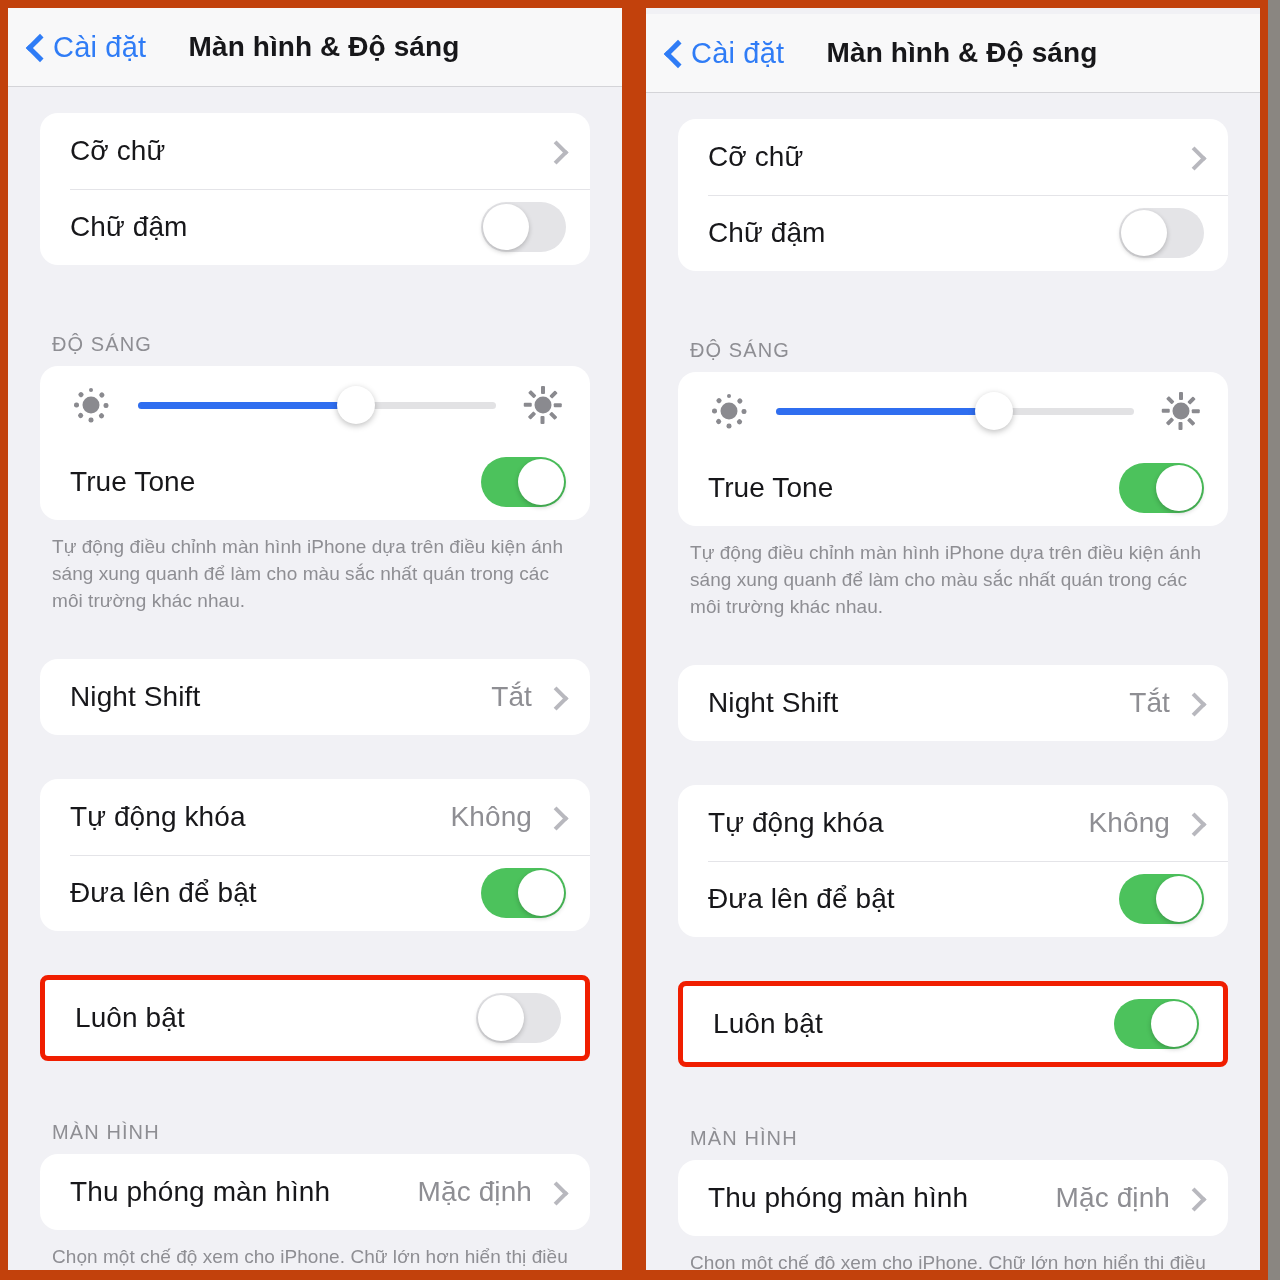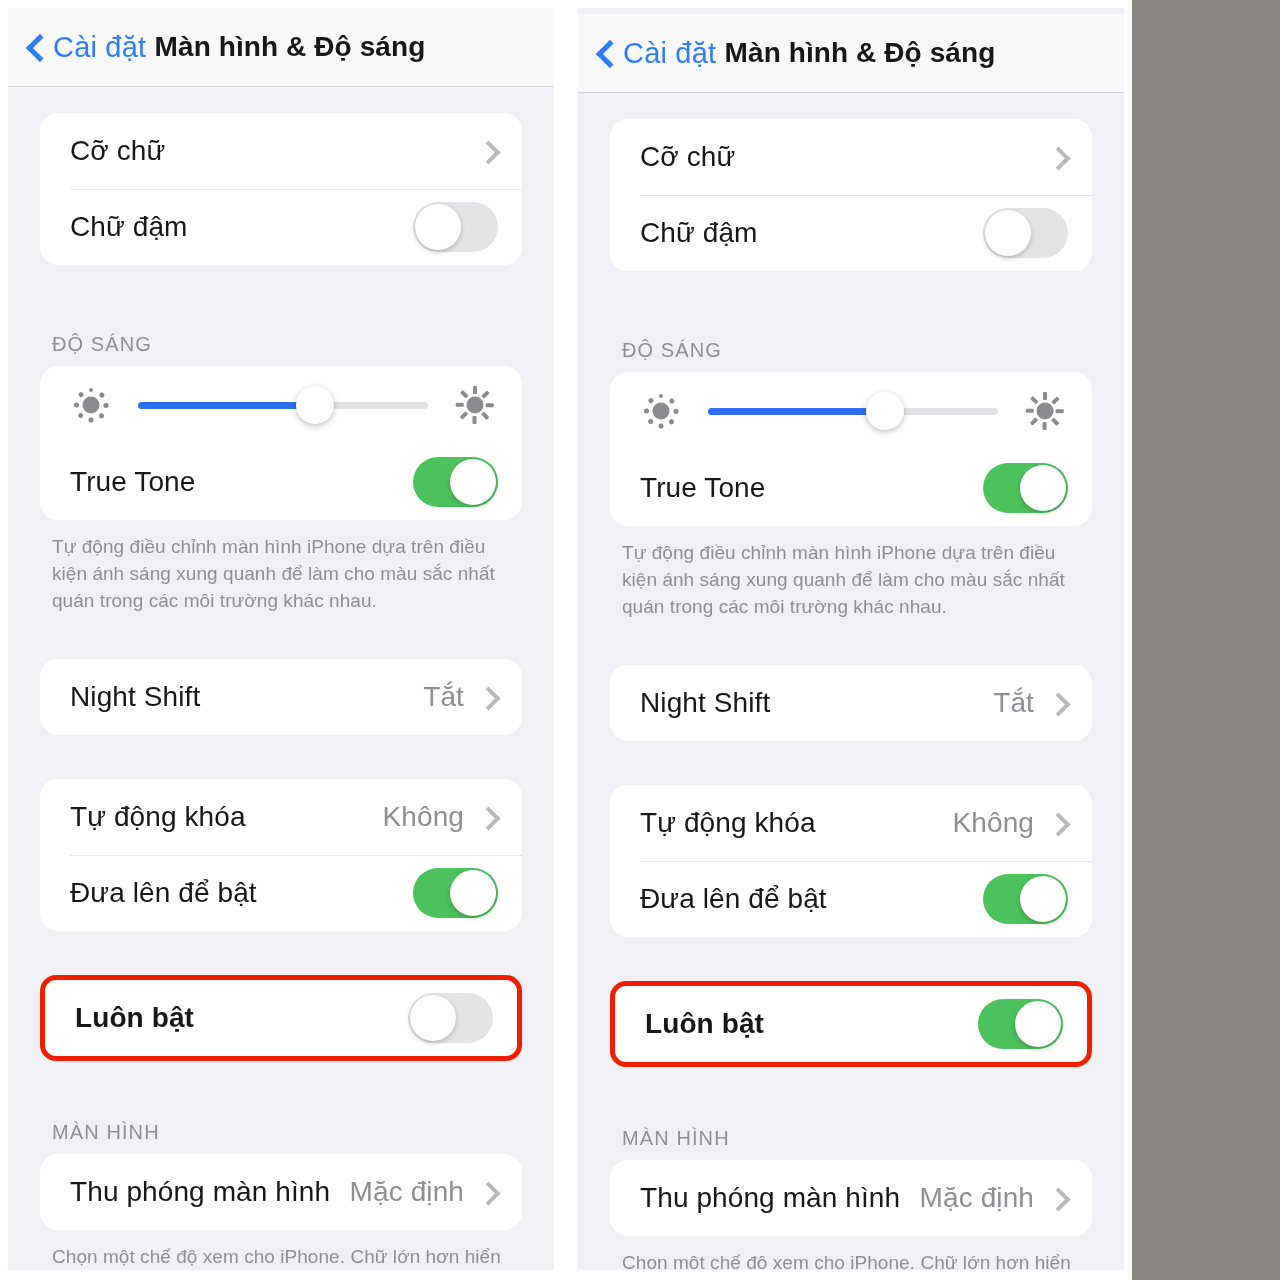--- a/index.html
+++ b/index.html
@@ -4,22 +4,22 @@
 <style>
   * { box-sizing: border-box; margin: 0; padding: 0; }
   html, body {
     width: 1280px; height: 1280px;
     background: #8a8681;
     font-family: "Liberation Sans", sans-serif;
     overflow: hidden;
   }
   .frame {
     position: relative;
-    width: 1132px; height: 1280px;
-    background: #ffffff;
+    width: 1268px; height: 1280px;
+    background: #c2410c;
     display: flex;
     padding: 8px 8px 10px 8px;
     gap: 24px;
   }
   .panel {
     position: relative;
     flex: 1 1 0;
     background: #f1f1f5;
     overflow: hidden;
     display: flex;
@@ -80,22 +80,21 @@
     overflow: hidden;
   }
 
   .group {
     background: #ffffff;
     border-radius: 18px;
     overflow: hidden;
   }
   .group.hl {
     border: 5px solid #f01e00;
-    border-radius: 16px;
-    font-weight: bold;
+    border-radius: 8px;
   }
 
   .row {
     position: relative;
     display: flex;
     align-items: center;
     min-height: 76px;
     padding: 0 24px 0 30px;
   }
   .row + .row::before {

